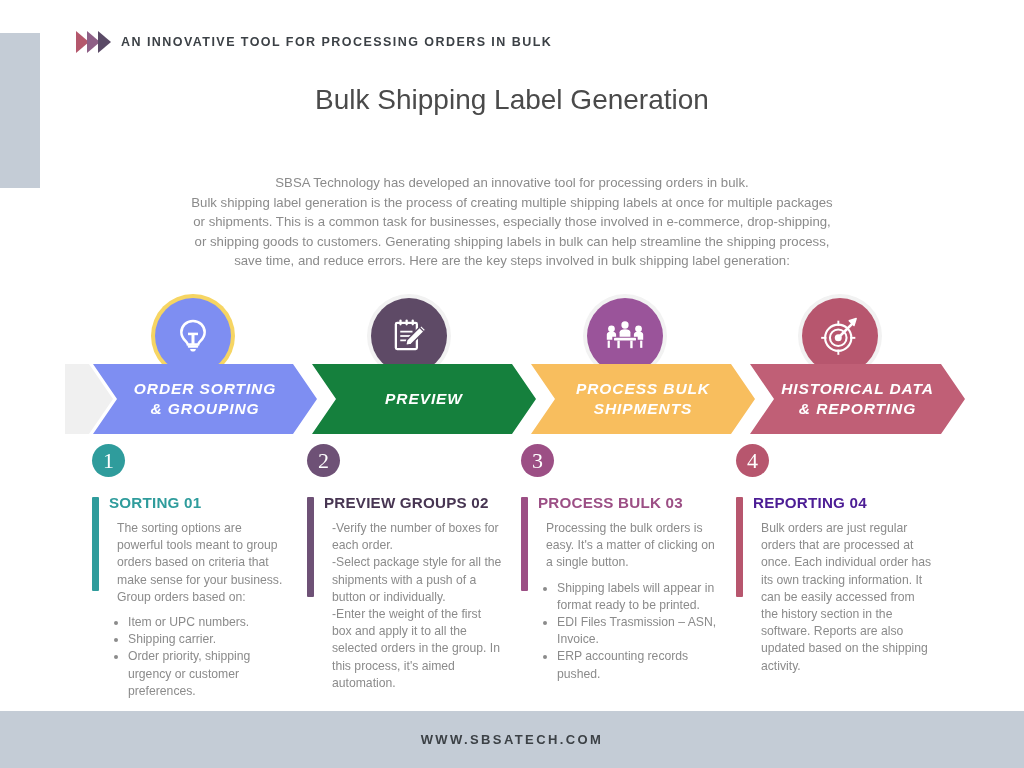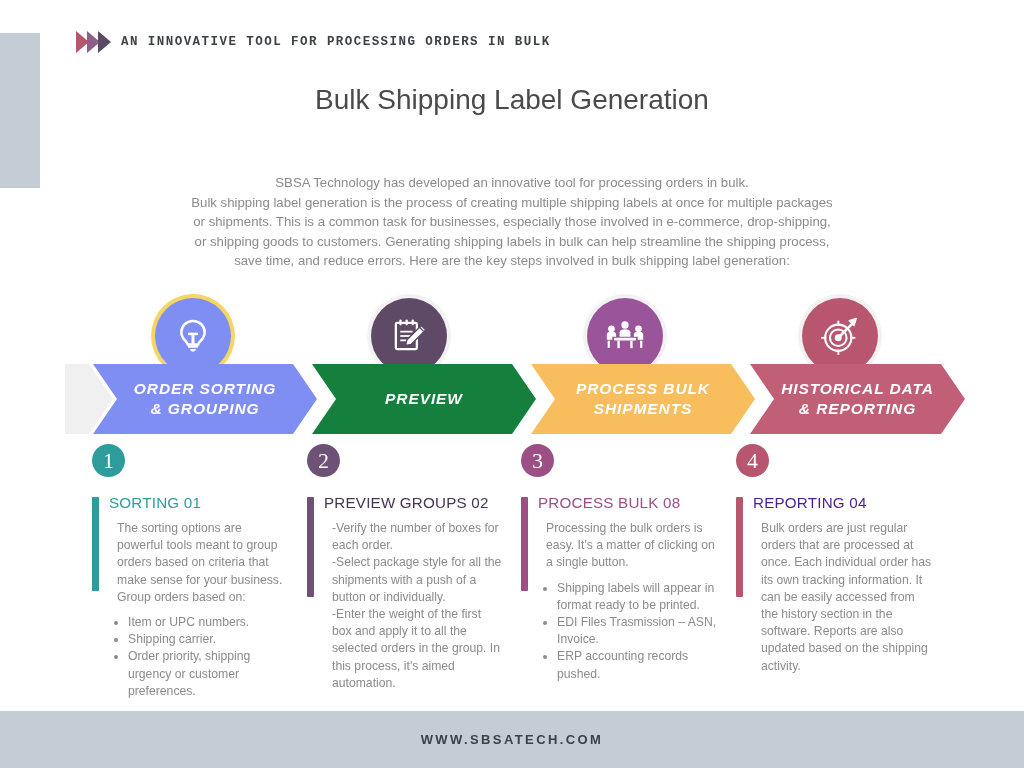--- a/index.html
+++ b/index.html
@@ -14,21 +14,21 @@
 
   
   .left-block{
     position:absolute;left:0;top:33px;width:40px;height:155px;
     background:#c4ccd6;
   }
 
   
   .header{
     position:absolute;left:76px;top:31px;
-    display:flex;align-items:center;gap:12px;font-family:Liberation Mono, monospace;
+    display:flex;align-items:center;gap:12px;
   }
   .chev-logo{display:flex;align-items:center;}
   .chev{width:0;height:0;border-top:11px solid transparent;border-bottom:11px solid transparent;margin-right:-2px;}
   .chev.c1{border-left:13px solid #b4576c;}
   .chev.c2{border-left:13px solid #8e5f86;}
   .chev.c3{border-left:13px solid #5a4a66;}
   .header-text{
     font-size:12.5px;font-weight:bold;letter-spacing:1.45px;
     color:#3c4146;white-space:nowrap;
   }
@@ -98,21 +98,21 @@
     width:33px;height:33px;border-radius:50%;
     display:flex;align-items:center;justify-content:center;
     color:#ffffff;font-size:22px;font-family:"Liberation Serif", serif;
     line-height:1;
   }
   .col-body{position:relative;margin-top:16px;padding-left:17px;}
   .accent-bar{
     position:absolute;left:0;top:4px;width:7px;height:94px;border-radius:1px;
   }
   .col-head{
-    font-size:15.2px;font-weight:normal;letter-spacing:0.2px;margin:0 0 6px 0;
+    font-size:15.2px;font-weight:bold;letter-spacing:0.2px;margin:0 0 6px 0;
     line-height:19px;
   }
   .col-text{font-size:12.2px;line-height:17.2px;color:#8b8b8b;}
   .col-text p{margin:8px;}
   .col-text ul{margin:0;padding-left:19px;list-style:disc;}
   .col-text li{margin:0;}
 
   
   .footer{
     position:absolute;left:0;bottom:0;width:1024px;height:57px;
@@ -276,21 +276,21 @@
 -Select package style for all the shipments with a push of a button or individually.
 -Enter the weight of the first box and apply it to all the selected orders in the group. In this process, it's aimed automation.</p>
         </div>
       </div>
     </div>
 
     <div class="col c3">
       <div class="num-circle" style="background:#9c4f85">3</div>
       <div class="col-body">
         <div class="accent-bar" style="background:#9c4f85"></div>
-        <div class="col-head" style="color:#9c4f85">PROCESS BULK 08</div>
+        <div class="col-head" style="color:#9c4f85">PROCESS BULK 03</div>
         <div class="col-text">
           <p>Processing the bulk orders is easy. It's a matter of clicking on a single button.</p>
           <ul>
             <li>Shipping labels will appear in format ready to be printed.</li>
             <li>EDI Files Trasmission – ASN, Invoice.</li>
             <li>ERP accounting records pushed.</li>
           </ul>
         </div>
       </div>
     </div>

